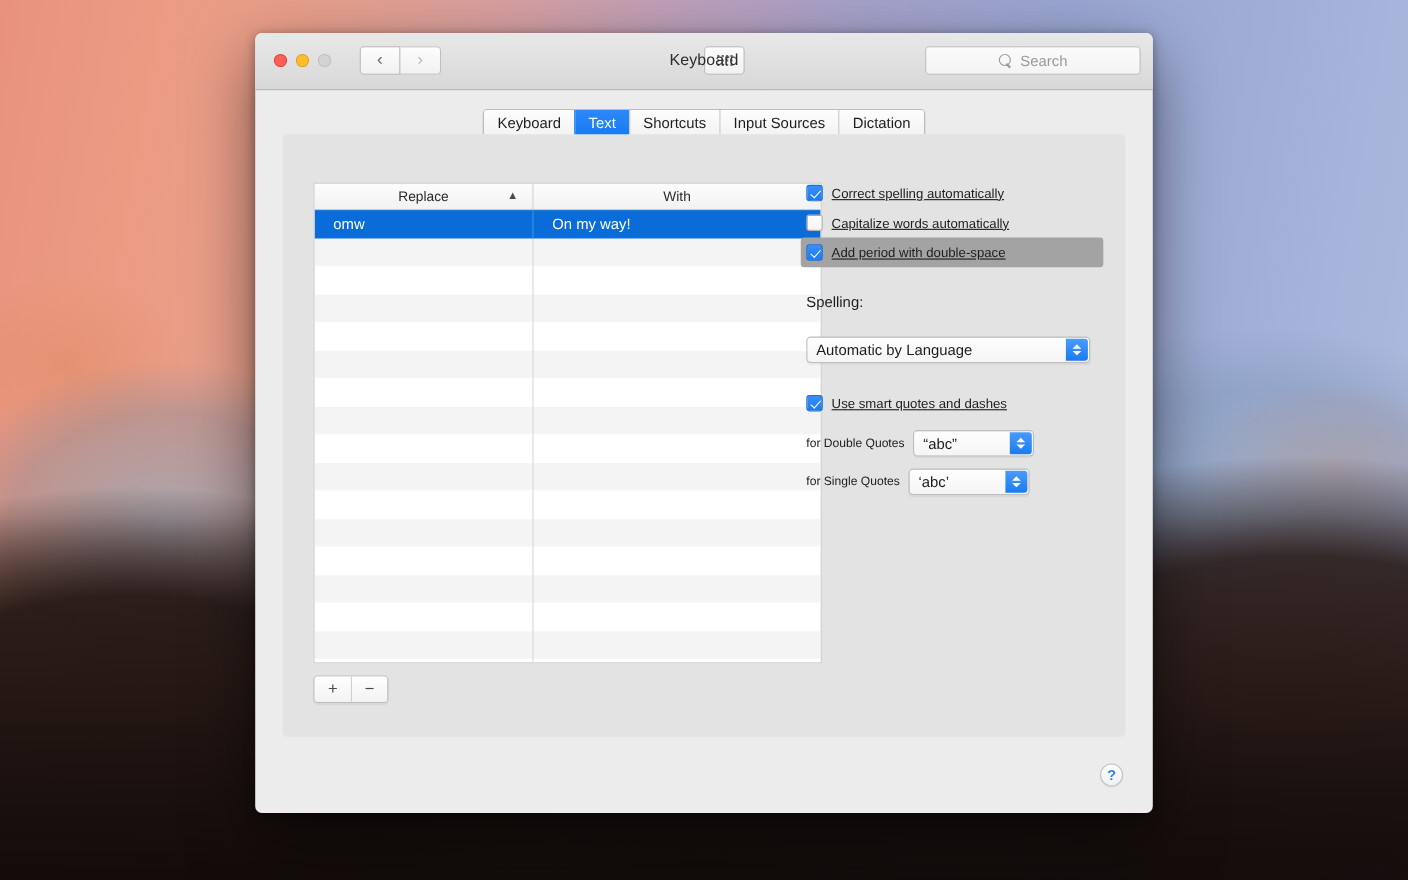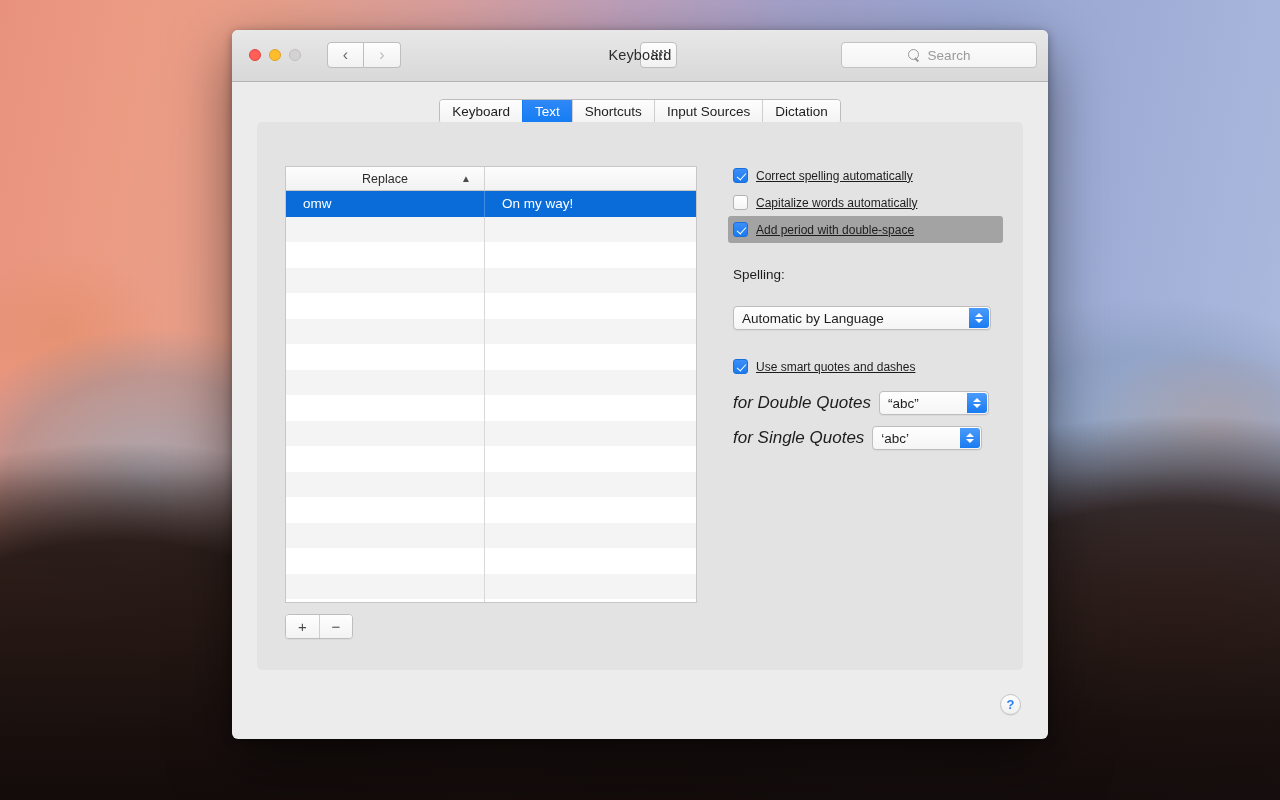--- a/index.html
+++ b/index.html
@@ -186,21 +186,21 @@
     left: 25px; top: 92px;
     width: 766px; height: 548px;
     background: #e4e3e3;
     border-radius: 5px;
   }
 
   
   .table-wrap {
     position: absolute;
     left: 28px; top: 44px;
-    width: 412px; height: 437px;
+    width: 462px; height: 437px;
     background: #ffffff;
     border: 1px solid #c8c6c6;
     overflow: hidden;
   }
   .table-header {
     display: flex;
     height: 24px;
     background: linear-gradient(to bottom, #fdfdfd, #f3f2f2);
     border-bottom: 1px solid #c8c6c6;
   }
@@ -332,21 +332,21 @@
   }
   .stepper i.up   { border-bottom: 4px solid #ffffff; }
   .stepper i.down { border-top: 4px solid #ffffff; }
 
   .quote-row {
     display: flex;
     align-items: center;
     gap: 8px;
     margin-top: 11px;
   }
-  .quote-label { font-size: 17px; color: #1d1d1d; white-space: nowrap; font-style: italic; }
+  .quote-label { font-size: 11px; color: #1d1d1d; white-space: nowrap; }
   .popup.quote { width: 110px; }
 
   .smart-quotes-row { margin-top: 23px; }
 
   
   .help-btn {
     position: absolute;
     right: 27px; bottom: 24px;
     width: 21px; height: 21px;
     border-radius: 50%;
@@ -419,20 +419,23 @@
     </div>
 
     <div class="panel">
 
       <div class="table-wrap">
         <div class="table-header">
           <div class="th replace">
             <span>Replace</span>
             <span class="sort-caret">▲</span>
           </div>
+          <div class="th with">
+            <span>With</span>
+          </div>
         </div>
 
         <div class="table-body">
           <div class="trow selected">
             <div class="cell replace">omw</div>
             <div class="cell with">On my way!</div>
           </div>
           <div class="trow even">
               <div class="cell replace"></div>
               <div class="cell with"></div>

